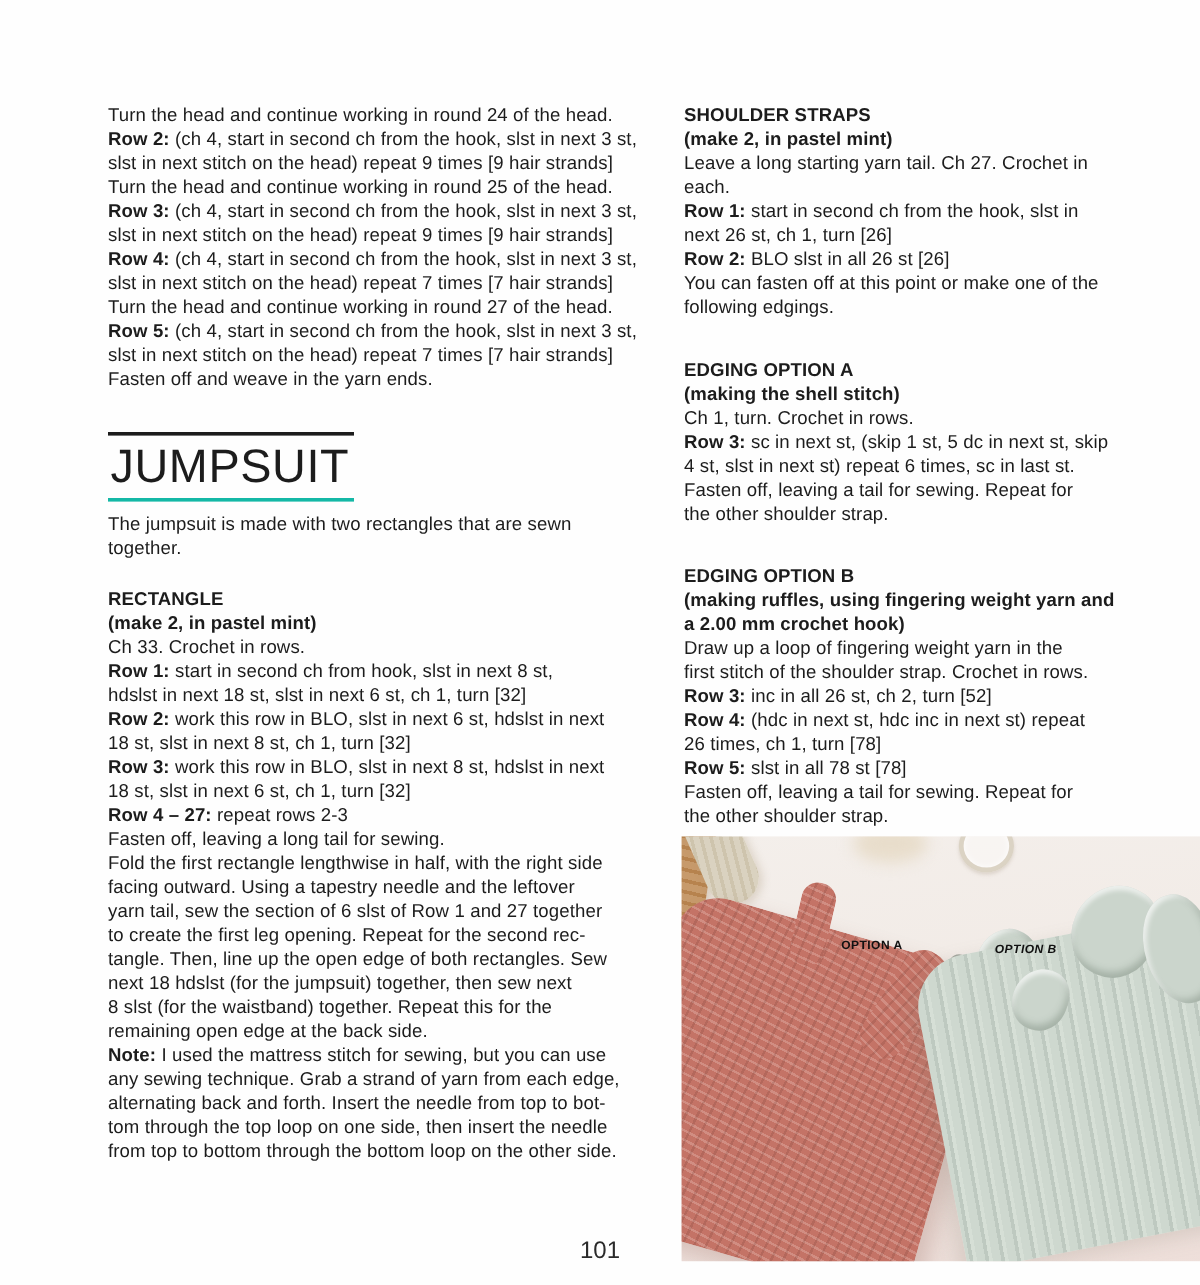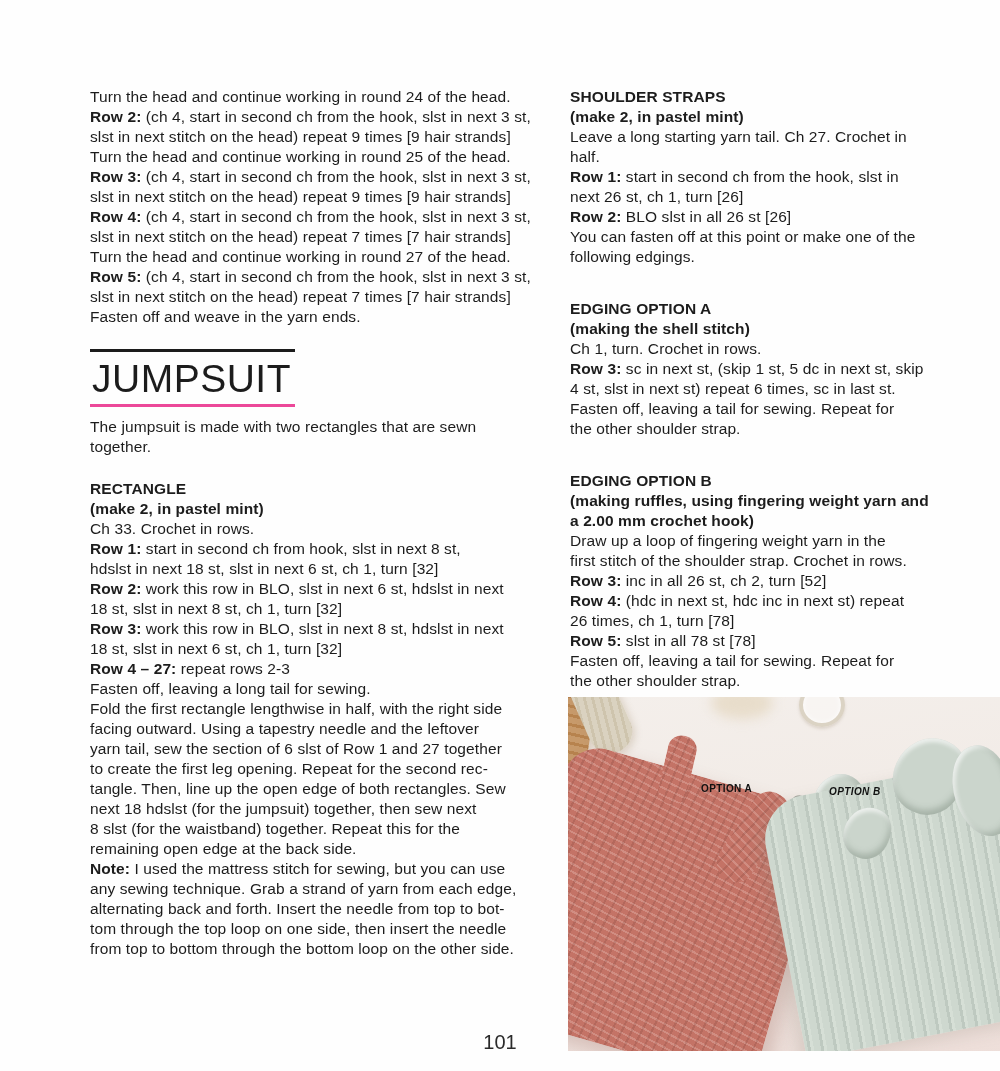--- a/index.html
+++ b/index.html
@@ -10,22 +10,22 @@
   }
   .col{position:absolute;font-size:15.5px;line-height:20px;letter-spacing:0.1px;}
   .col-left{left:90px;top:87px;width:455px;}
   .col-right{left:570px;top:87px;width:392px;}
   .line{min-height:20px;white-space:normal;}
   .b, .line .b{font-weight:700;}
   .block{margin:0;}
   .gap20{margin-top:32px;}
   
   .heading-wrap{
-    margin-top:22px;width:fit-content;
-    border-top:3px solid #1c1c1c;border-bottom:3px solid #ec4899;
+    margin-top:33px;width:fit-content;
+    border-top:3px solid #1c1c1c;border-bottom:3px solid #14b8a6;
     padding:5px 4px 3px 2px;
   }
   .heading-text{
     font-size:39px;line-height:44px;font-weight:500;letter-spacing:0.5px;
   }
   .intro{margin-top:10px;}
   .rect-block{margin-top:22px;}
   
   .page-num{
     position:absolute;left:0;right:0;top:1031px;text-align:center;
@@ -158,21 +158,21 @@
         <div class="line"><span>tom through the top loop on one side, then insert the needle</span></div>
         <div class="line"><span>from top to bottom through the bottom loop on the other side.</span></div>
       </div>
   </div>
 
   <div class="col col-right">
     <div class="block">
         <div class="line"><span class="b">SHOULDER STRAPS</span></div>
         <div class="line"><span class="b">(make 2, in pastel mint)</span></div>
         <div class="line"><span>Leave a long starting yarn tail. Ch 27. Crochet in</span></div>
-        <div class="line"><span>half.</span></div>
+        <div class="line"><span>each.</span></div>
         <div class="line"><span class="b">Row 1:</span><span> start in second ch from the hook, slst in</span></div>
         <div class="line"><span>next 26 st, ch 1, turn [26]</span></div>
         <div class="line"><span class="b">Row 2:</span><span> BLO slst in all 26 st [26]</span></div>
         <div class="line"><span>You can fasten off at this point or make one of the</span></div>
         <div class="line"><span>following edgings.</span></div>
       </div>
 
     <div class="block gap20">
         <div class="line"><span class="b">EDGING OPTION A</span></div>
         <div class="line"><span class="b">(making the shell stitch)</span></div>

